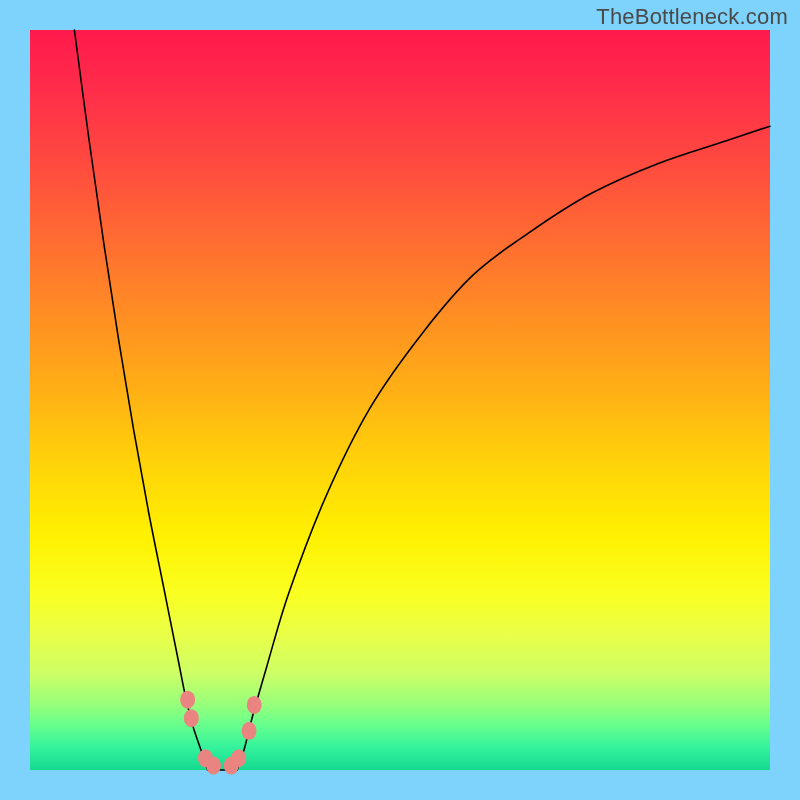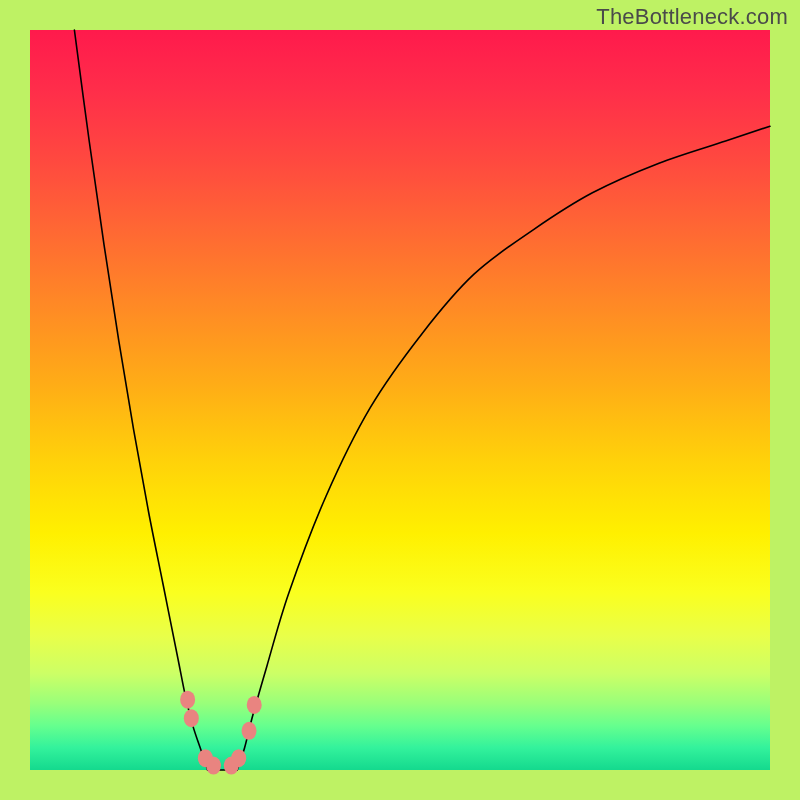--- a/index.html
+++ b/index.html
@@ -8,21 +8,21 @@
     width: 800px;
     height: 800px;
     overflow: hidden;
     background: #000;
     font-family: Arial, Helvetica, sans-serif;
   }
   .stage {
     position: relative;
     width: 800px;
     height: 800px;
-    background: #bef264;
+    background: #7dd3fc;
   }
   .plot-area {
     position: absolute;
     left: 30px;
     top: 30px;
     width: 740px;
     height: 740px;
     
     background: linear-gradient(
       to bottom,

